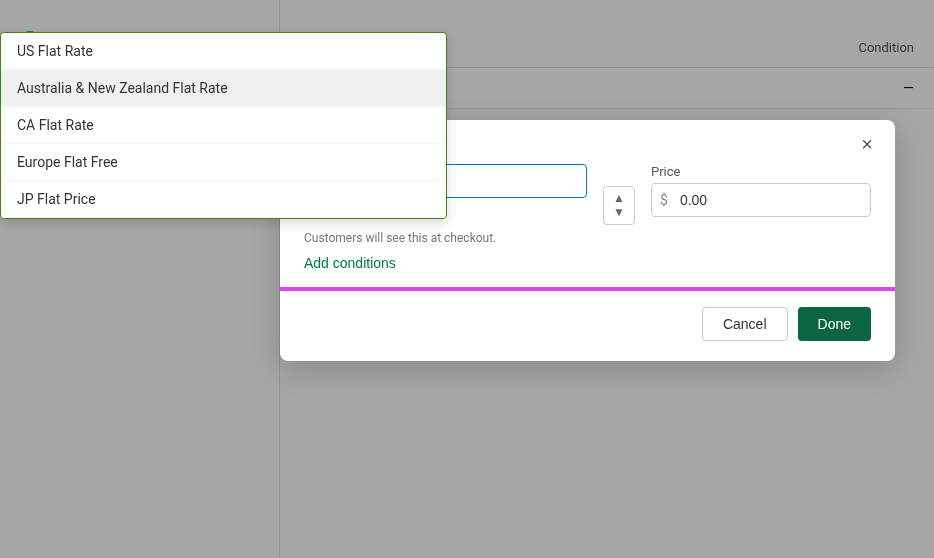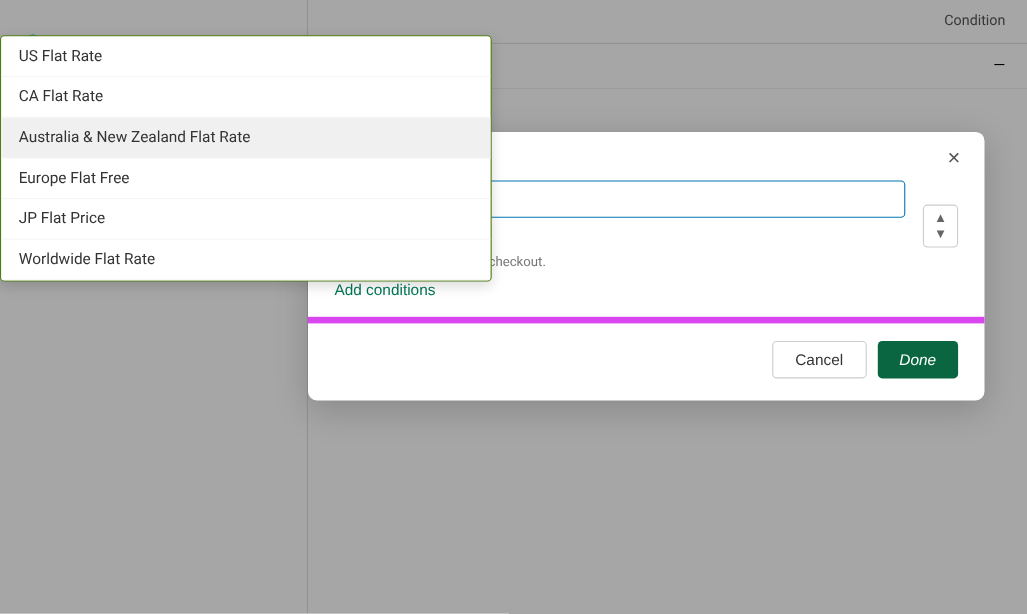--- a/index.html
+++ b/index.html
@@ -52,20 +52,21 @@
     .main-table-header {
       display: flex;
       padding: 12px 20px;
       border-bottom: 1px solid #e0e0e0;
       color: #555;
       font-size: 13px;
     }
 
     .main-table-header span:last-child {
       margin-left: auto;
+      margin-top: 28px;
     }
 
     .main-table-row {
       display: flex;
       padding: 12px 20px;
       border-bottom: 1px solid #f0f0f0;
       align-items: center;
     }
 
     .main-table-row span:last-child {
@@ -235,21 +236,21 @@
       cursor: pointer;
       padding: 0;
       font-weight: 500;
     }
 
     .modal-footer {
       display: flex;
       justify-content: flex-end;
       gap: 10px;
       padding: 16px 24px 20px;
-      border-top: 6px solid #d946ef;
+      border-top: 4px solid #d946ef;
     }
 
     .btn-cancel {
       background: #fff;
       border: 1px solid #ccc;
       border-radius: 4px;
       padding: 8px 20px;
       font-size: 14px;
       cursor: pointer;
       color: #333;
@@ -257,21 +258,20 @@
 
     .btn-done {
       background: #0a6640;
       border: none;
       border-radius: 4px;
       padding: 8px 20px;
       font-size: 14px;
       cursor: pointer;
       color: #fff;
       font-weight: 500;
-      font-style: italic;
     }
 
     
     .arrows-btn {
       display: flex;
       flex-direction: column;
       align-items: center;
       justify-content: center;
       border: 1px solid #ccc;
       border-radius: 4px;
@@ -309,41 +309,48 @@
       <span>—</span>
     </div>
   </div>
 </div>
 
 <div class="overlay"></div>
 
 <div class="dropdown-list">
   <div class="dropdown-scrollable">
     <div class="dropdown-item">US Flat Rate</div>
+    <div class="dropdown-item selected">Australia &amp; New Zealand Flat Rate</div>
     <div class="dropdown-item">CA Flat Rate</div>
-    <div class="dropdown-item selected">Australia &amp; New Zealand Flat Rate</div>
     <div class="dropdown-item">Europe Flat Free</div>
     <div class="dropdown-item">JP Flat Price</div>
-    <div class="dropdown-item">Worldwide Flat Rate</div>
   </div>
 </div>
 
 <div class="modal">
   <div class="modal-header">
     <button class="modal-close-btn">×</button>
   </div>
   <div class="modal-body">
     <div class="rate-row">
       <div class="name-field">
         <input type="text" class="name-input" value="" style="">
       </div>
       <button class="arrows-btn">
         <span>▲</span>
         <span>▼</span>
       </button>
+      <div class="price-field">
+        <label>Price</label>
+        <div class="price-input-wrap">
+          <span class="price-currency">$</span>
+          <input type="text" class="price-input" value="0.00" style="">
+          <span class="price-free-badge">Free</span>
+        </div>
+      </div>
     </div>
     <p class="helper-text">Customers will see this at checkout.</p>
     <button class="add-conditions-btn">Add conditions</button>
   </div>
   <div class="modal-footer">
     <button class="btn-cancel">Cancel</button>
     <button class="btn-done">Done</button>
   </div>
 </div>
 

